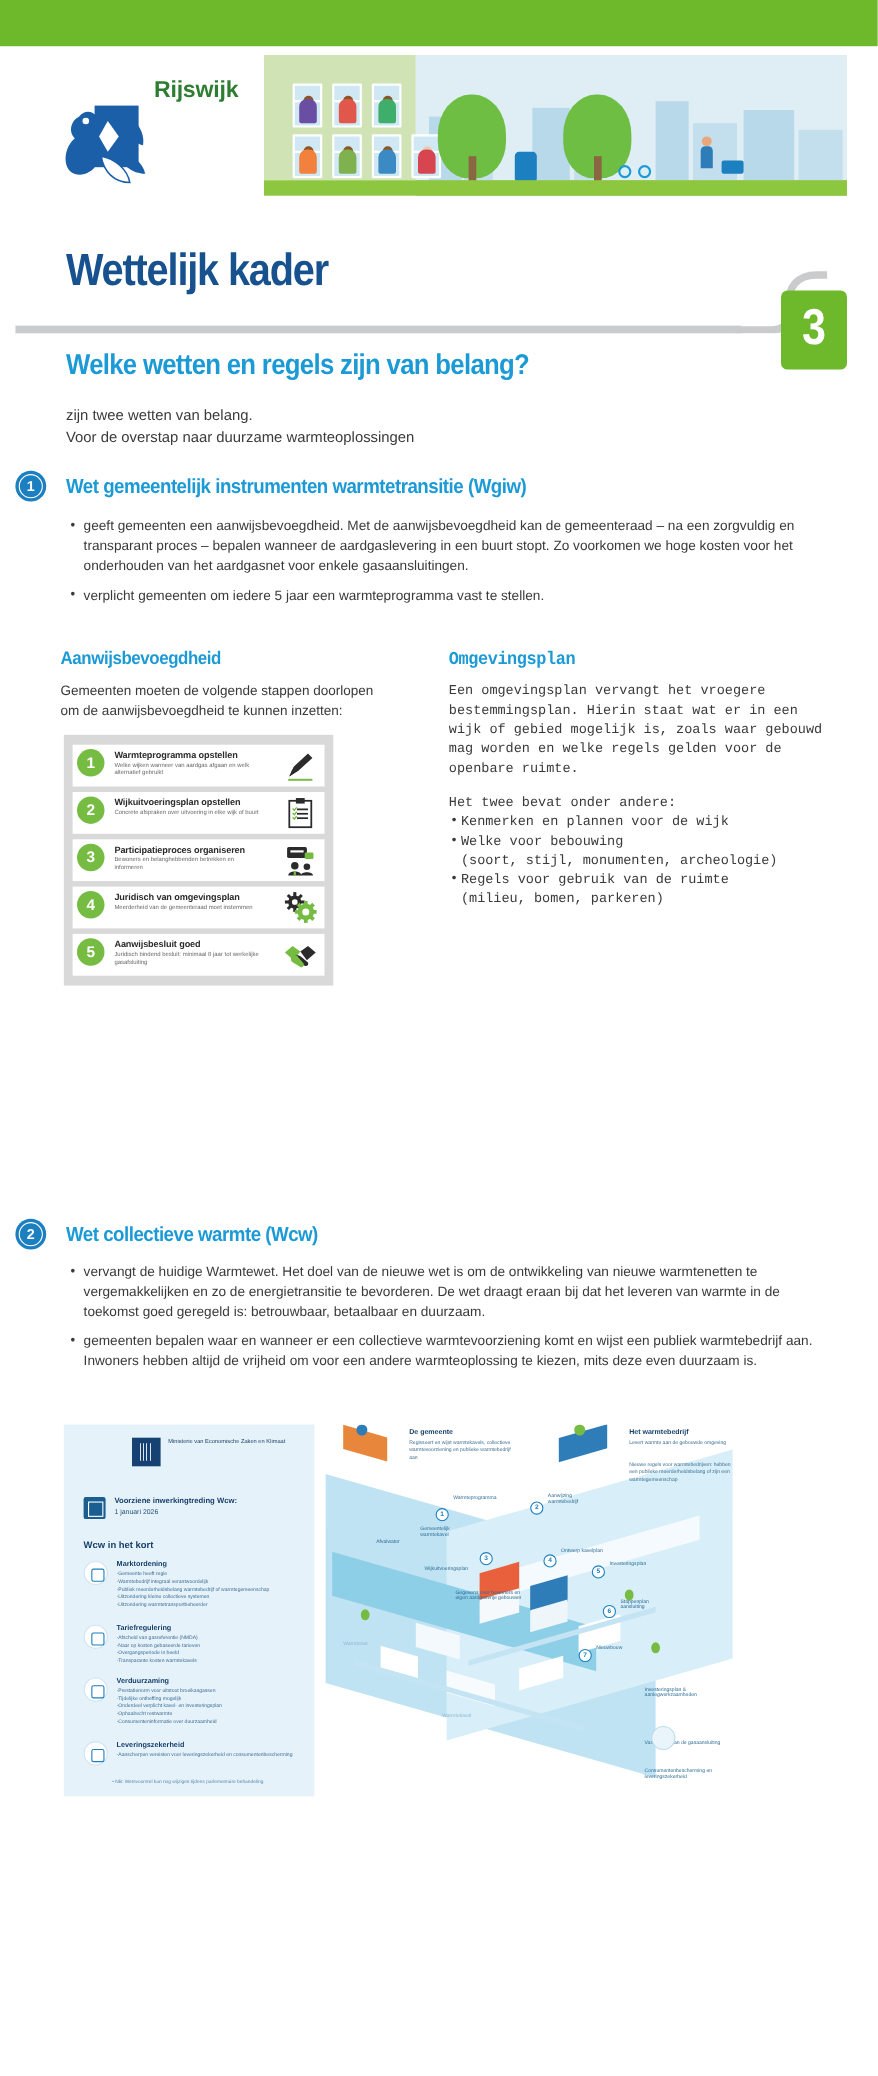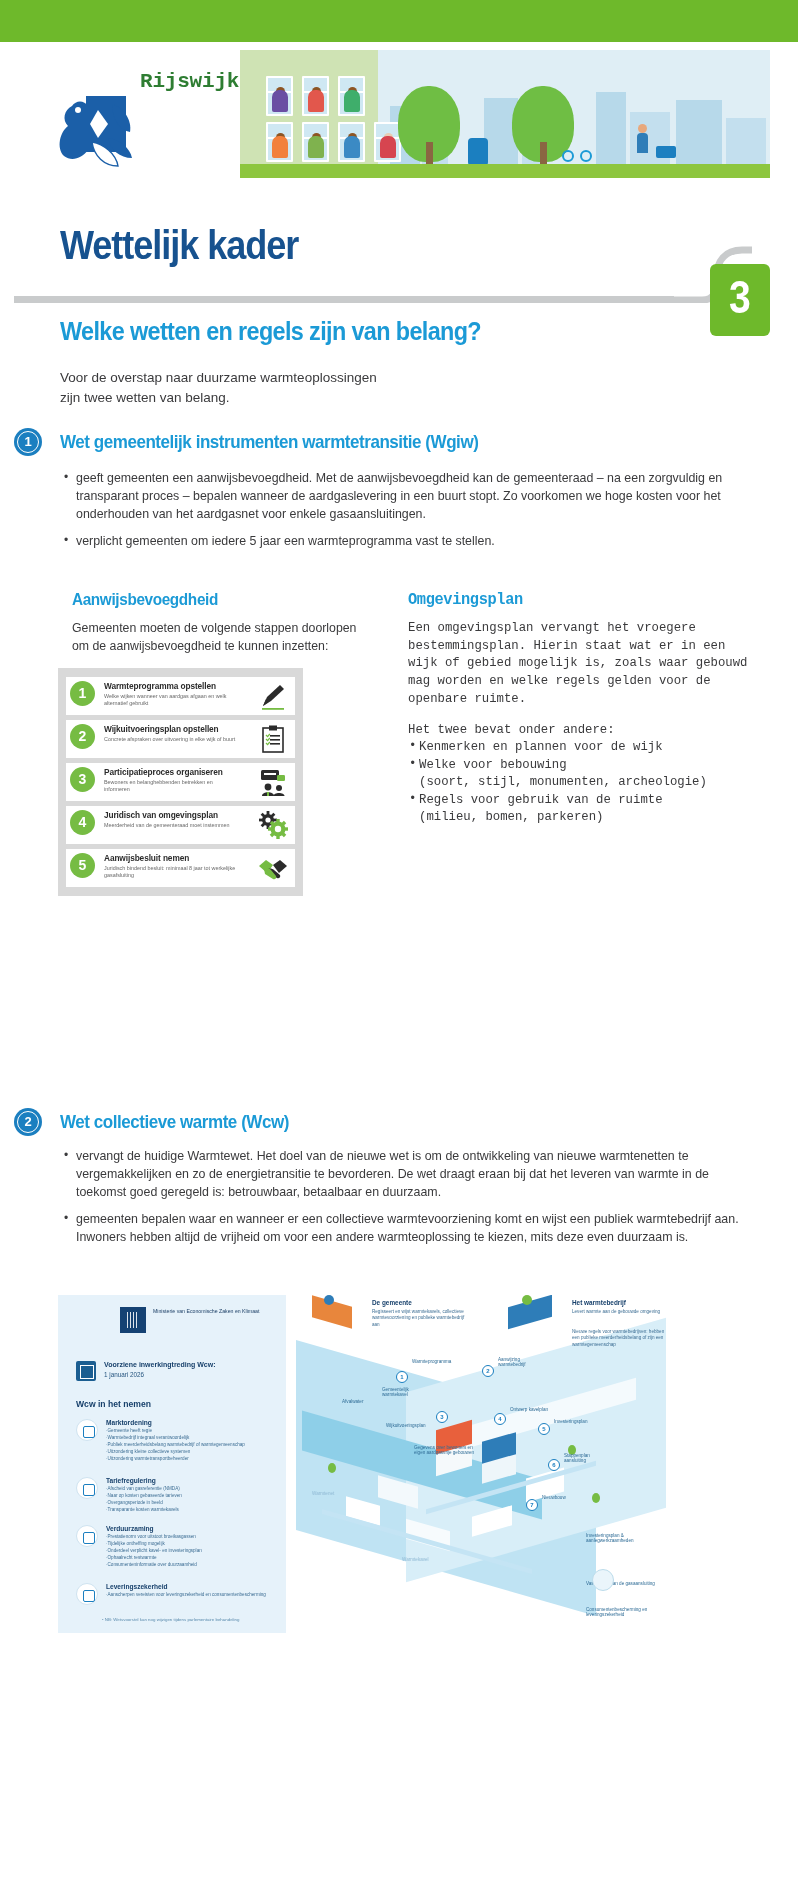--- a/index.html
+++ b/index.html
@@ -14,21 +14,21 @@
   .page { position: relative; width: 798px; height: 1887px; background: #fff; }
 
   
   .top-bar {
     position: absolute; top: 0; left: 0; width: 798px; height: 42px;
     background: #6eb92b;
   }
 
   
   .header {
-    position: absolute; top: 50px; left: 0; width: 798px; height: 128px; font-family: Liberation Mono, monospace;
+    position: absolute; top: 50px; left: 0; width: 798px; height: 128px;
   }
   .logo-zone {
     position: absolute; left: 28px; top: 0; width: 212px; height: 128px;
     background: #fff;
   }
   .brand-name {
     position: absolute; left: 112px; top: 20px;
     font-size: 21px; font-weight: bold; color: #2e7d32;
     letter-spacing: -0.2px;
   }
@@ -117,21 +117,21 @@
   ul.bullets li {
     position: relative; padding-left: 14px; margin-bottom: 9px;
     font-size: 12.4px; line-height: 1.45; color: #3a3a3c;
   }
   ul.bullets li:before {
     content: "\2022"; position: absolute; left: 2px; top: -1px; color: #3a3a3c; font-size: 12px;
   }
   .sec1-body { position: absolute; left: 62px; top: 470px; width: 700px; }
 
   
-  .col-left { position: absolute; left: 72px; top: 590px; width: 300px; }
+  .col-left { position: absolute; left: 55px; top: 590px; width: 300px; }
   .col-right { position: absolute; left: 408px; top: 590px; width: 340px; font-family: Liberation Mono, monospace; }
   .col-h {
     font-size: 16.5px; font-weight: bold; color: #1b9ad6;
     letter-spacing: -0.4px; transform: scaleX(0.93); transform-origin: left center;
     white-space: nowrap; margin-bottom: 11px;
   }
   .col-p { font-size: 12.3px; line-height: 1.44; color: #3a3a3c; }
   .col-p + .col-p { margin-top: 12px; }
   ul.plain { list-style: none; }
   ul.plain li { position: relative; padding-left: 11px; font-size: 12.3px; line-height: 1.42; color: #3a3a3c; }
@@ -306,22 +306,22 @@
     <svg class="rule-curve" viewBox="0 0 84 57">
       <path d="M0 54 L34 54 C48 54 48 44 48 34 C48 14 58 4 74 4 L84 4" stroke="#c9cbcc" stroke-width="7" fill="none"></path>
     </svg>
     <div class="num-badge">
       <span>3</span>
     </div>
     <div class="subtitle">Welke wetten en regels zijn van belang?</div>
   </div>
 
   <div class="intro">
+    <div>zijn twee wetten van belang.</div>
     <div>Voor de overstap naar duurzame warmteoplossingen</div>
-    <div>zijn twee wetten van belang.</div>
   </div>
 
   <div class="sec-head" style="top:428px;">
     <div class="sec-circle">
       <i>1</i>
     </div>
     <div class="sec-title">Wet gemeentelijk instrumenten warmtetransitie (Wgiw)</div>
   </div>
   <div class="sec1-body">
     <ul class="bullets">
@@ -403,21 +403,21 @@
               <rect x="18.3" y="9" width="3.4" height="20"></rect>
               <rect x="10" y="17.3" width="20" height="3.4"></rect>
             </g>
         </g>
         <circle cx="20" cy="19" r="3.2" fill="#fff"></circle>
       </svg>
     </div>
 
     <div class="step">
       <div class="num">5</div>
-      <div class="st">Aanwijsbesluit nemen</div>
+      <div class="st">Aanwijsbesluit goed</div>
       <div class="sd">Juridisch bindend besluit: minimaal 8 jaar tot werkelijke gasafsluiting</div>
       <svg class="icn" viewBox="0 0 30 30">
         <path d="M1 13 L8 7 L15 12 L9 20 Z" fill="#76bc43"></path>
         <path d="M29 13 L22 7 L15 12 L21 20 Z" fill="#2b2b2b"></path>
         <path d="M8 17 C10 15 14 15 16 17 L22 22 C23 24 21 26 19 25 L12 21 Z" fill="#2b2b2b"></path>
         <path d="M6 16 C8 14 12 15 13 17 L18 23 C19 25 17 27 15 26 L7 21 Z" fill="#76bc43"></path>
       </svg>
     </div>
   </div>
 
@@ -449,21 +449,21 @@
 
   <div class="info">
     <div class="info-left">
       <div class="min-logo"></div>
       <div class="min-txt">Ministerie van Economische Zaken en Klimaat</div>
 
       <div class="inw-icon"></div>
       <div class="inw-t">Voorziene inwerkingtreding Wcw:</div>
       <div class="inw-d">1 januari 2026</div>
 
-      <div class="kort-h">Wcw in het nemen</div>
+      <div class="kort-h">Wcw in het kort</div>
 
       <div class="kblock" style="top:124px;">
         <div class="kic"></div>
         <div class="kt">Marktordening</div>
         <div class="kl">
           <div>Gemeente heeft regie</div>
           <div>Warmtebedrijf integraal verantwoordelijk</div>
           <div>Publiek meerderheidsbelang warmtebedrijf of warmtegemeenschap</div>
           <div>Uitzondering kleine collectieve systemen</div>
           <div>Uitzondering warmtetransportbeheerder</div>

